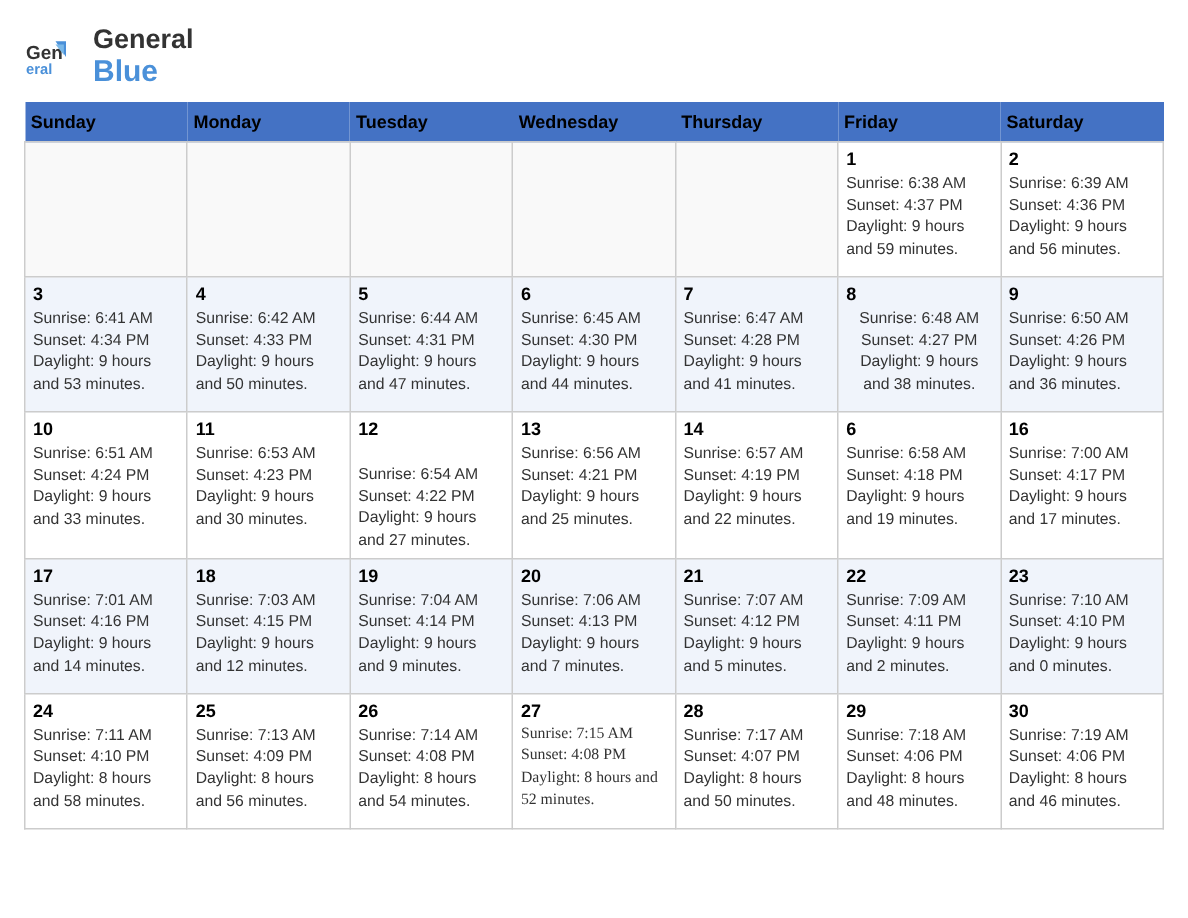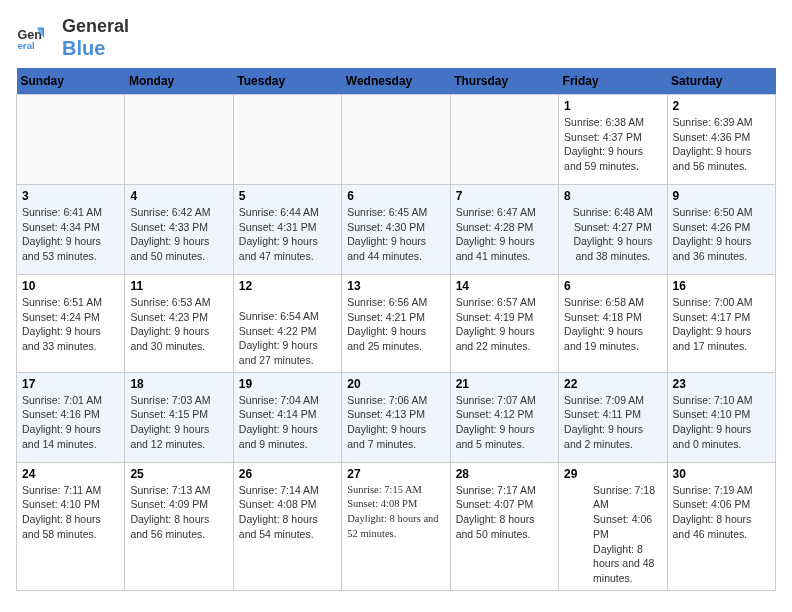--- a/index.html
+++ b/index.html
@@ -292,21 +292,21 @@
 Daylight: 8 hours and 52 minutes.</div>
         </td>
         <td>
           <span class="day-num">28</span>
           <div class="day-info" style="white-space: pre-line;">Sunrise: 7:17 AM
 Sunset: 4:07 PM
 Daylight: 8 hours and 50 minutes.</div>
         </td>
         <td>
           <span class="day-num">29</span>
-          <div class="day-info" style="white-space: pre-line; margin-left: 29px;">Sunrise: 7:18 AM
+          <div class="day-info" style="white-space: pre-line;">Sunrise: 7:18 AM
 Sunset: 4:06 PM
 Daylight: 8 hours and 48 minutes.</div>
         </td>
         <td>
           <span class="day-num">30</span>
           <div class="day-info" style="white-space: pre-line;">Sunrise: 7:19 AM
 Sunset: 4:06 PM
 Daylight: 8 hours and 46 minutes.</div>
         </td>
       </tr>

